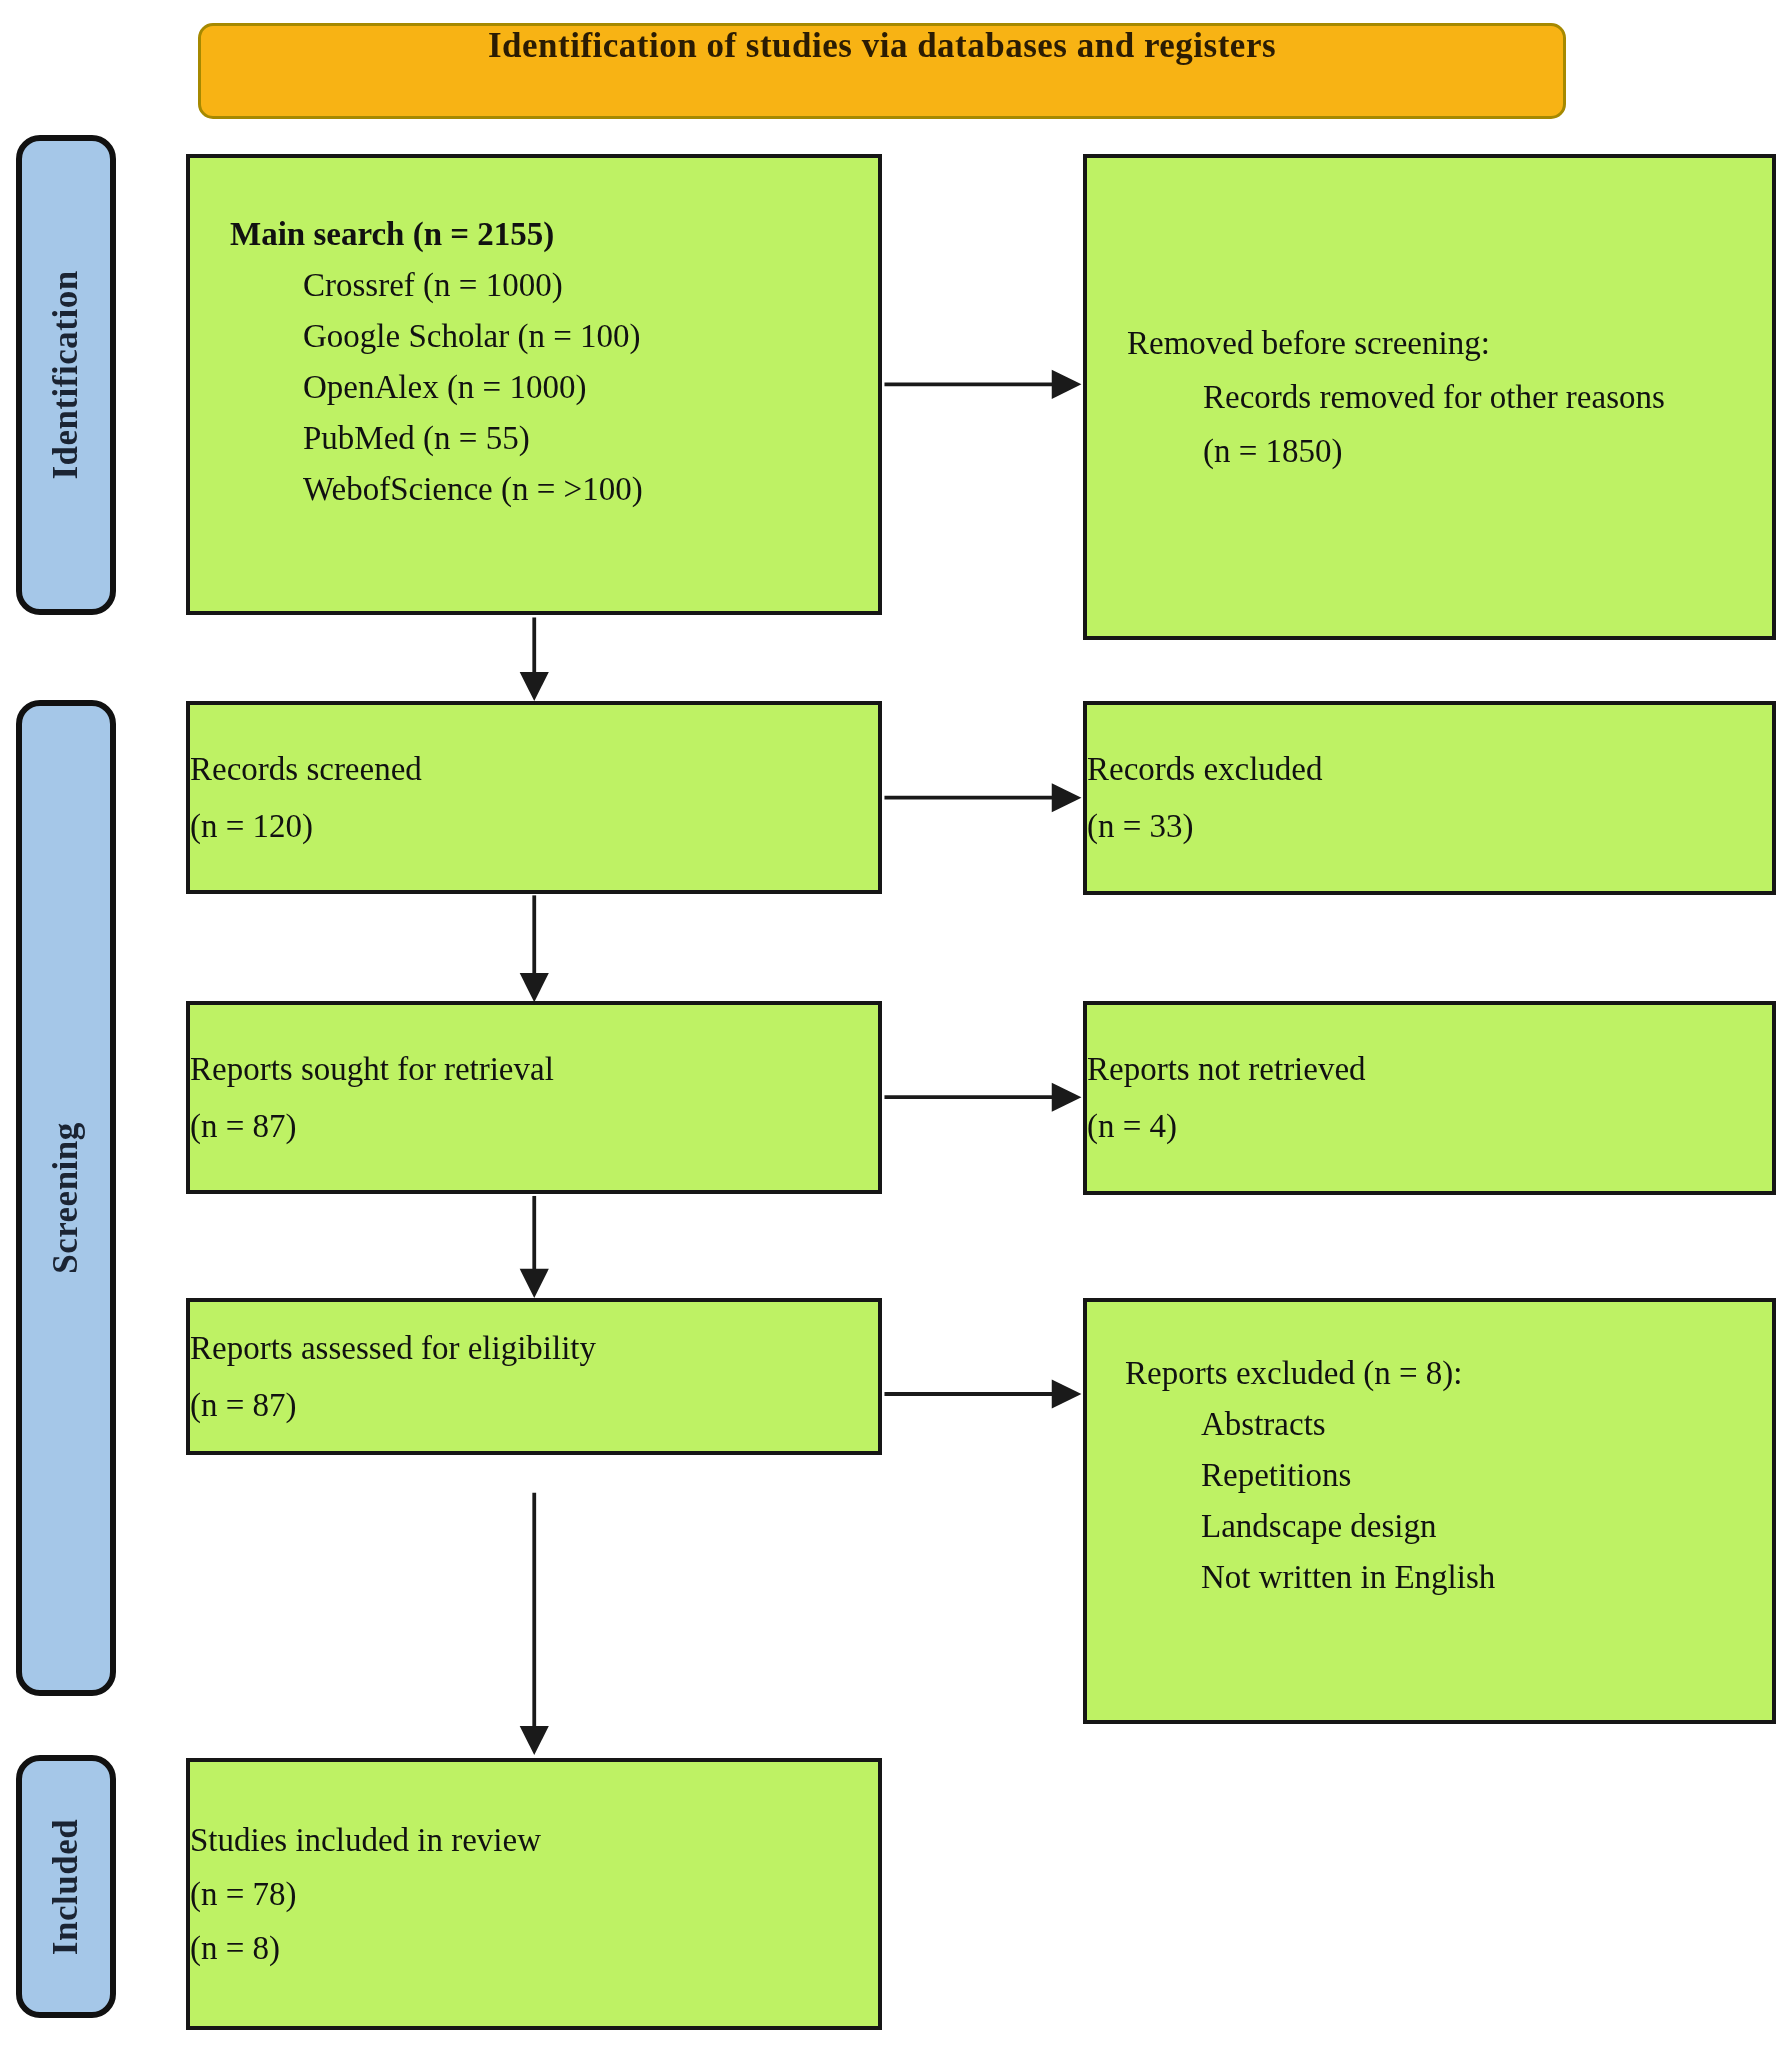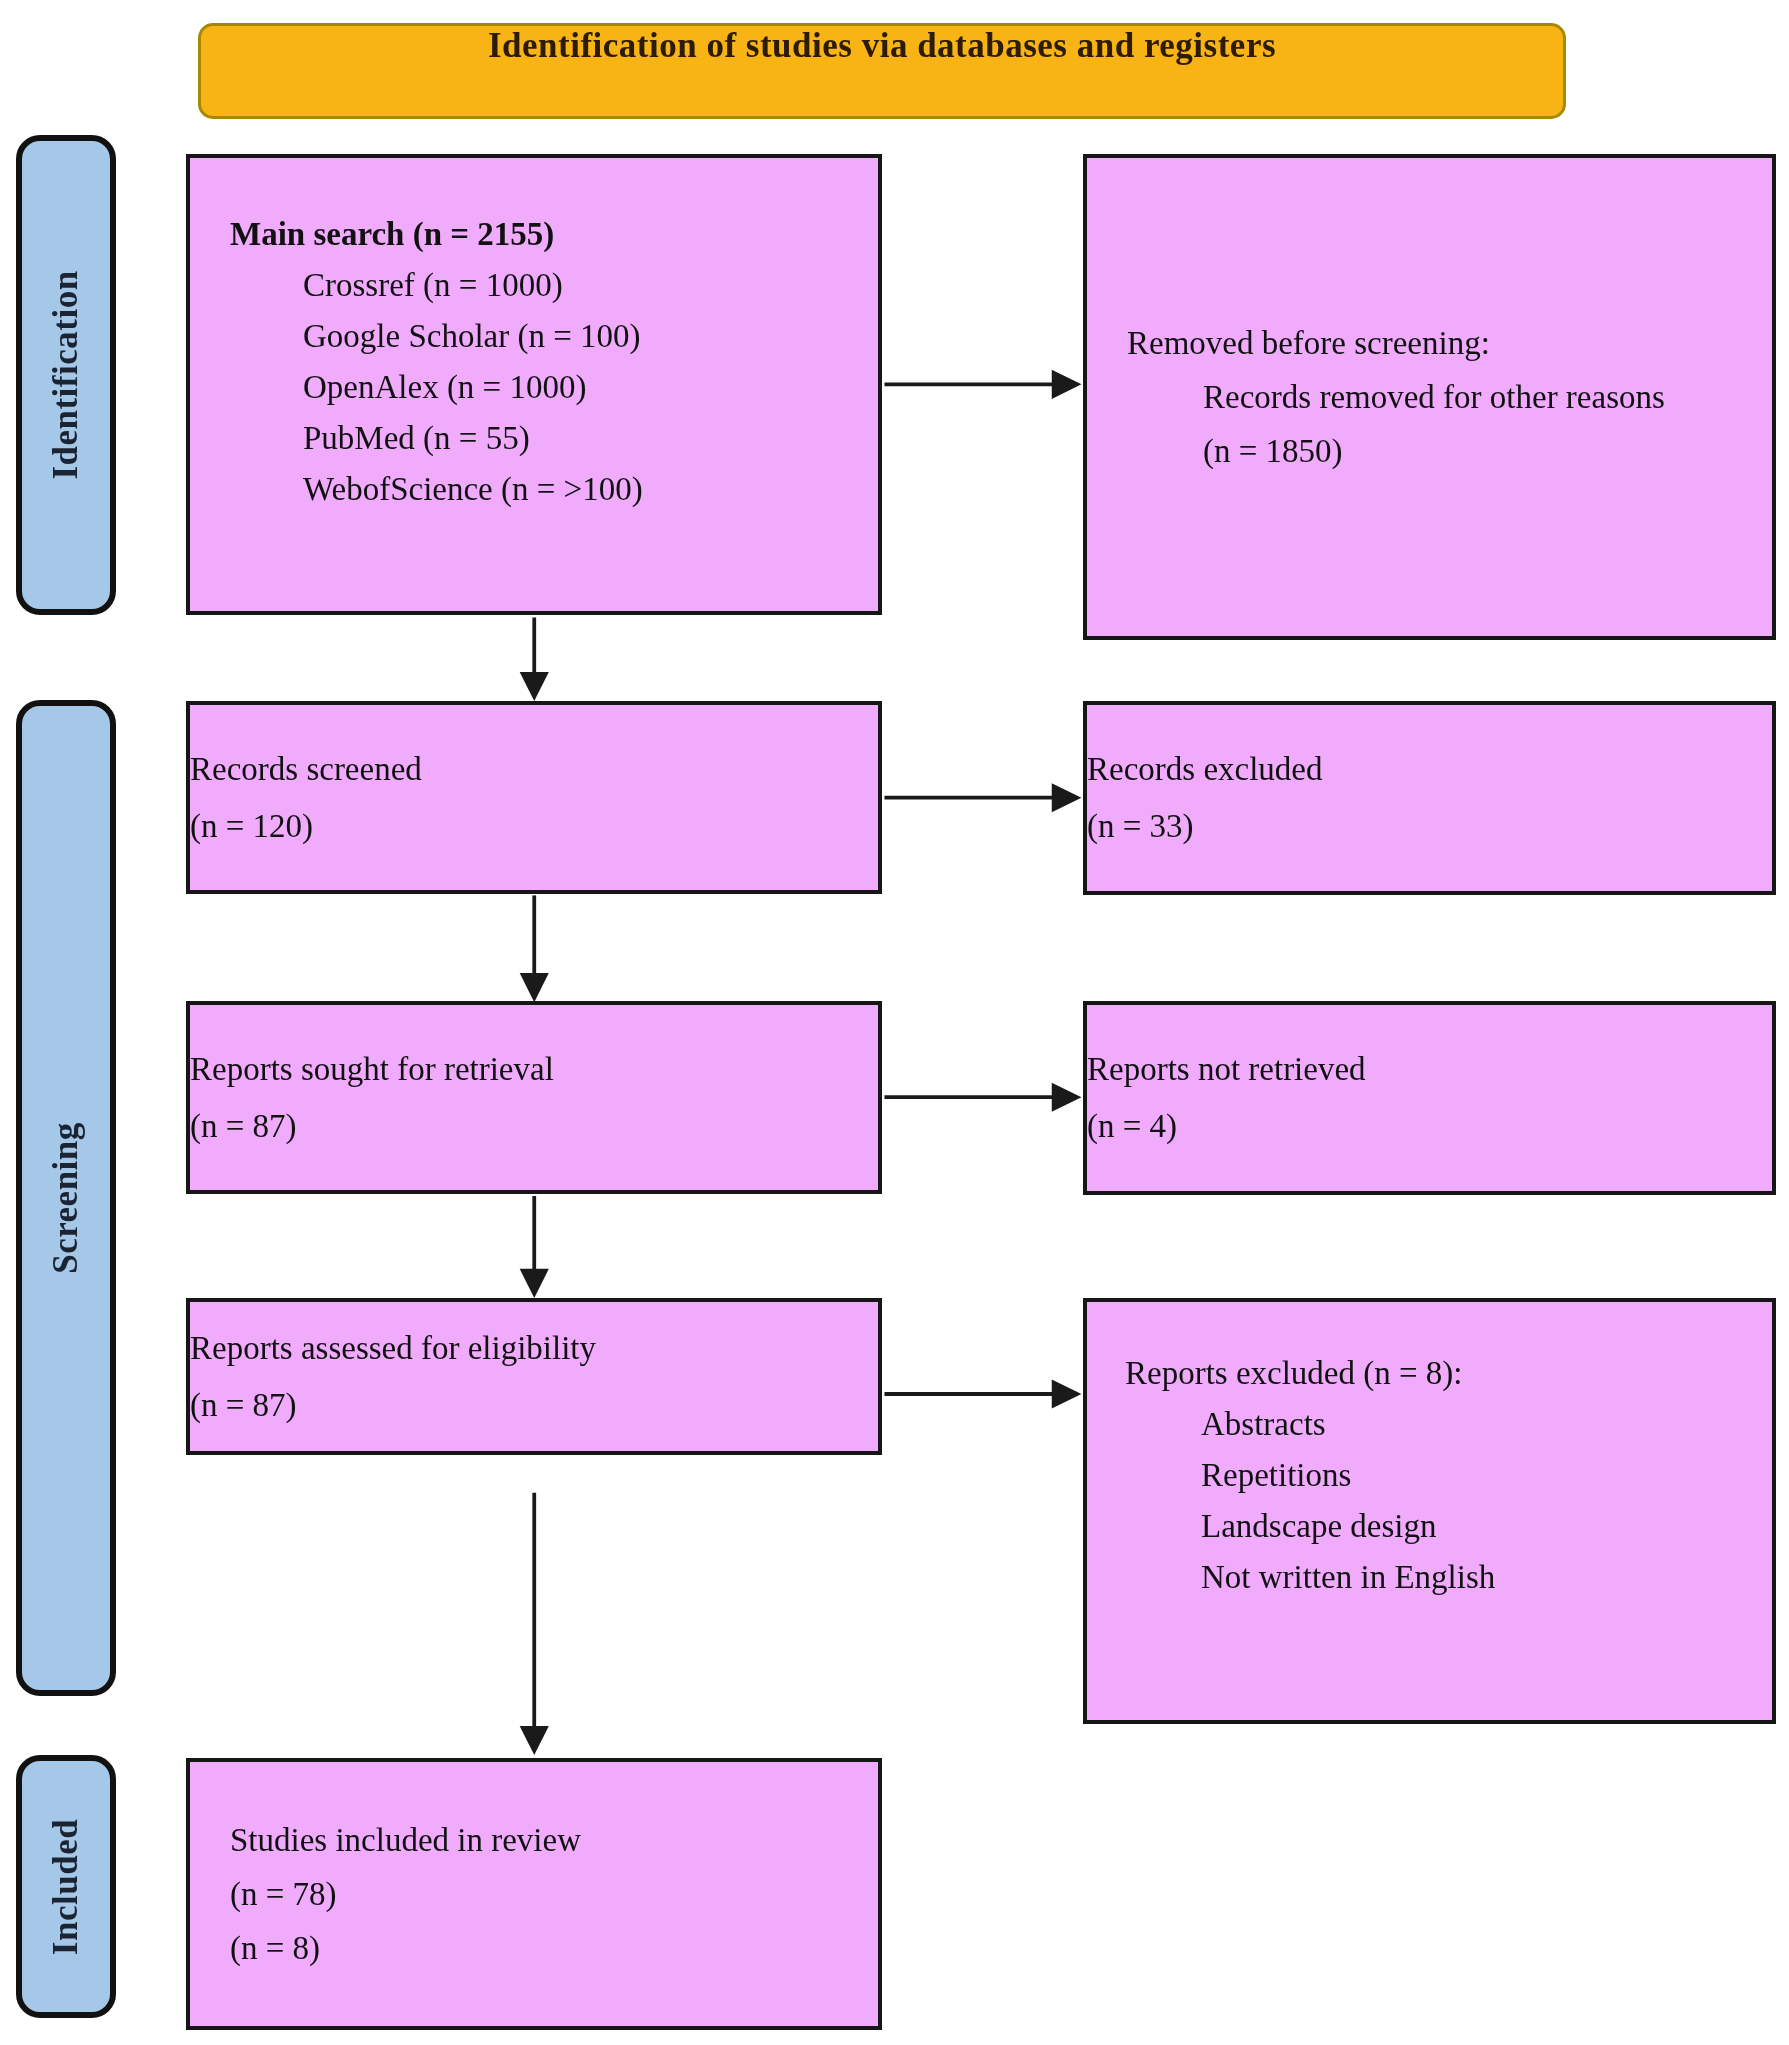--- a/index.html
+++ b/index.html
@@ -49,21 +49,21 @@
     transform:rotate(-90deg);
     white-space:nowrap;
     font-size:35px; font-weight:bold; color:var(--stage-text);
     letter-spacing:0.5px;
   }
   #stage-identification{ top:135px; height:480px; }
   #stage-screening{ top:700px; height:996px; }
   #stage-included{ top:1755px; height:263px; }
   .box{
     position:absolute;
-    background:#f0abfc;
+    background:#bef264;
     border:4.3px solid var(--box-border);
     box-sizing:border-box;
     font-size:33px;
     line-height:51px;
   }
   .box .line{ white-space:nowrap; }
   .col-left{ left:186px; width:696px; }
   .col-right{ left:1083px; width:693px; }
   #box-main-search{ top:154px; height:461px; padding:51px 16px 0 40px; }
   #box-main-search .heading{ font-weight:bold; }
@@ -73,21 +73,21 @@
   #box-removed .detail{ margin-left:76px; width:464px; white-space:normal; }
   .two-line{ display:flex; flex-direction:column; justify-content:center;
     line-height:57px; }
   #box-records-screened{ top:701px; height:193px; }
   #box-records-excluded{ top:701px; height:194px; }
   #box-reports-sought{ top:1001px; height:193px; }
   #box-reports-not-retrieved{ top:1001px; height:194px; }
   #box-reports-assessed{ top:1298px; height:157px; }
   #box-reports-excluded{ top:1298px; height:426px; padding:46px 16px 0 38px; }
   #box-studies-included{ top:1758px; height:272px; display:flex; flex-direction:column;
-    justify-content:center; padding-left:40px; line-height:54px; }
+    justify-content:center; line-height:54px; }
   .arrows{ position:absolute; left:0; top:0; pointer-events:none; }
 </style>
 </head>
 <body>
 
 <div class="canvas">
 
   <div class="banner">
     <span class="banner-title">Identification of studies via databases and registers</span>
   </div>

